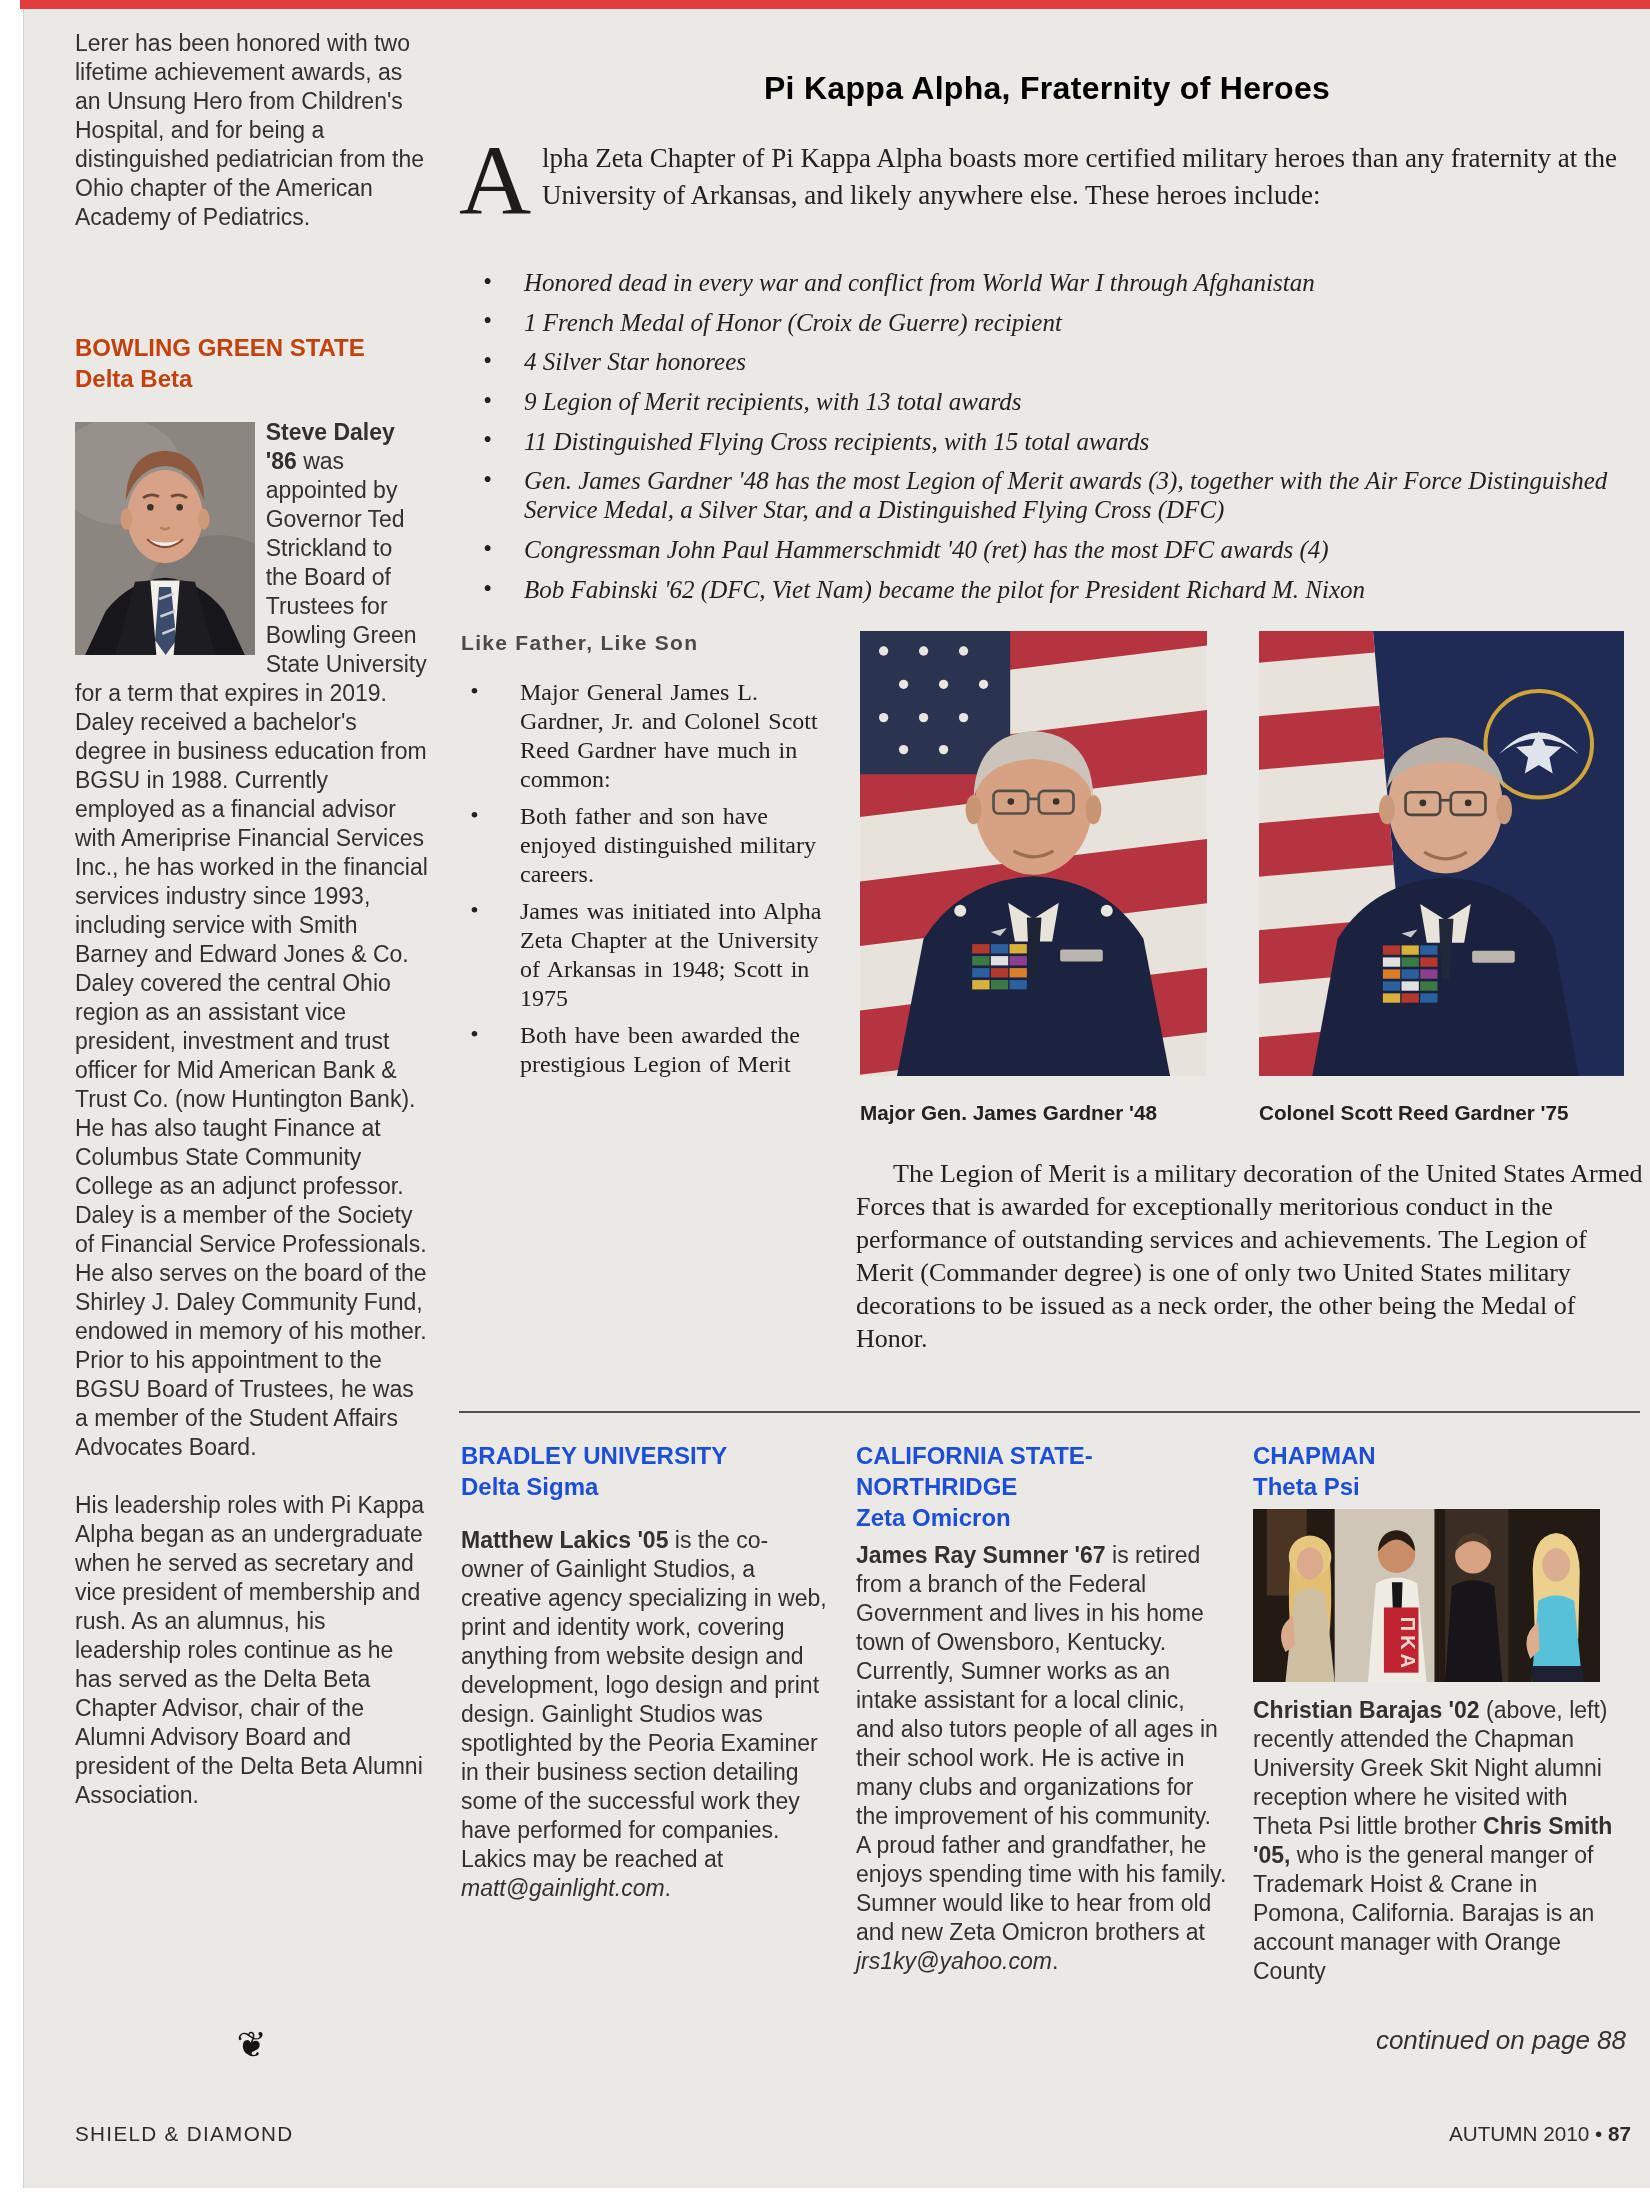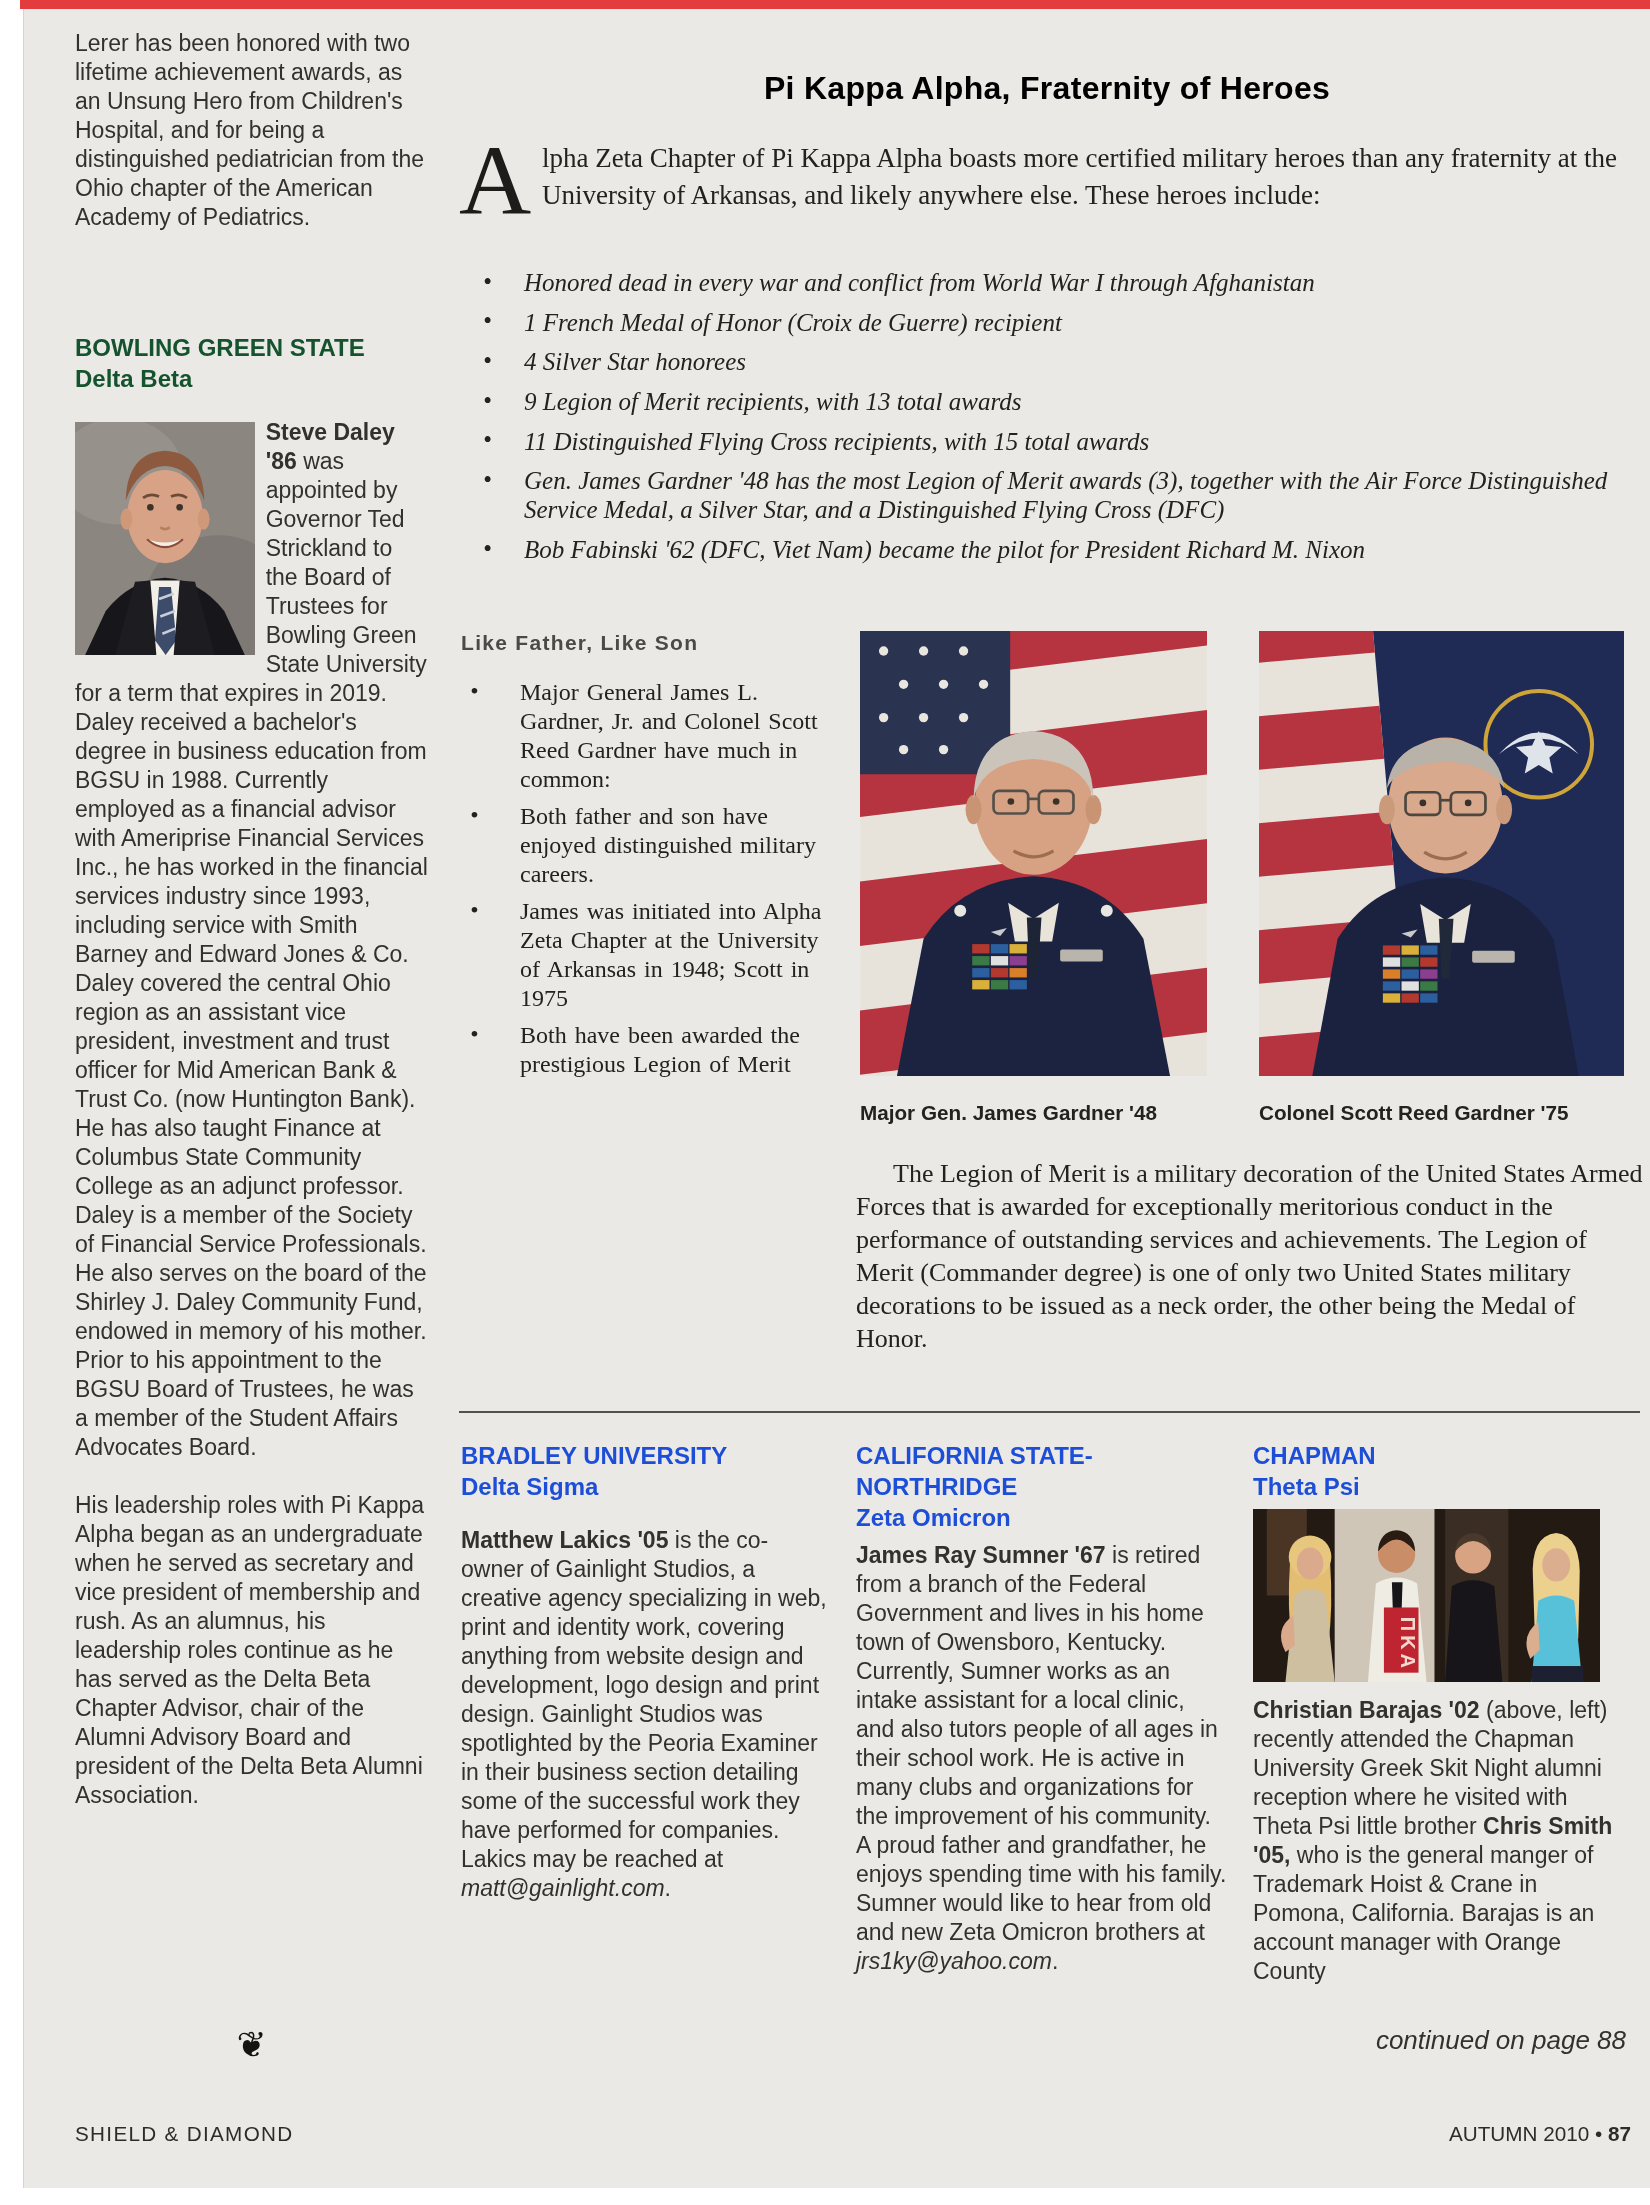--- a/index.html
+++ b/index.html
@@ -9,21 +9,21 @@
   .serif{font-family:"Liberation Serif",serif;color:#232220;}
   .block{display:block;}
 
   .edge-left{left:0;top:0;width:23px;height:2205px;background:#ffffff;border-right:0.7px solid #d7d4d0;}
   .edge-bottom{left:0;top:2188px;width:1651px;height:17.3px;background:#ffffff;}
   .topbar{left:20px;top:0;width:1631px;height:9.3px;background:#e23c3f;}
 
   
   .leftcol{left:75px;top:29px;width:353px;font-size:23px;line-height:29px;}
   .leftcol p{margin:0;}
-  .lc-h{margin:100px 0 0 0;font-size:24px;line-height:31px;font-weight:bold;color:#14532d;}
+  .lc-h{margin:100px 0 0 0;font-size:24px;line-height:31px;font-weight:bold;color:#c2410c;}
   .lc-bio{margin-top:24px;}
   .daley-photo{float:left;width:180px;height:233px;margin:4px 10.7px 4px 0;background:#8b8680;}
   .lc-p2{margin-top:29px !important;}
   .heart{left:225px;top:2027px;width:53px;text-align:center;font-size:36px;color:#17140f;line-height:36px;}
 
   
   .headline{left:427px;top:59px;width:1224px;margin:8px;text-align:center;
             font-size:32px;line-height:43px;font-weight:bold;color:#000000;letter-spacing:0.3px;}
   .intro{left:459px;top:140px;width:1175px;font-size:27px;line-height:37px;}
   .dropcap{float:left;font-family:"Liberation Serif",serif;font-size:100px;line-height:72px;
@@ -127,20 +127,21 @@
     <span>lpha Zeta Chapter of Pi Kappa Alpha boasts more certified military heroes than any fraternity at the University of Arkansas, and likely anywhere else.  These heroes include:</span>
   </div>
 
   <ul class="abs bullets serif">
     <li>Honored dead in every war and conflict from World War I through Afghanistan</li>
     <li>1 French Medal of Honor (Croix de Guerre) recipient</li>
     <li>4 Silver Star honorees</li>
     <li>9 Legion of Merit recipients, with 13 total awards</li>
     <li>11 Distinguished Flying Cross recipients, with 15 total awards</li>
     <li>Gen. James Gardner '48 has the most Legion of Merit awards (3), together with the Air Force Distinguished Service Medal, a Silver Star, and a Distinguished Flying Cross (DFC)</li>
+    <li>Congressman John Paul Hammerschmidt '40 (ret) has the most DFC awards (4)</li>
     <li>Bob Fabinski '62 (DFC, Viet Nam) became the pilot for President Richard M. Nixon</li>
   </ul>
 
   <div class="abs lfls">
     <h2>Like Father, Like Son</h2>
     <ul class="serif">
       <li>Major General James L. Gardner, Jr. and Colonel Scott Reed Gardner have much in common:</li>
       <li>Both father and son have enjoyed distinguished military careers.</li>
       <li>James was initiated into Alpha Zeta Chapter at the University of Arkansas in 1948; Scott in 1975</li>
       <li>Both have been awarded the prestigious Legion of Merit</li>

